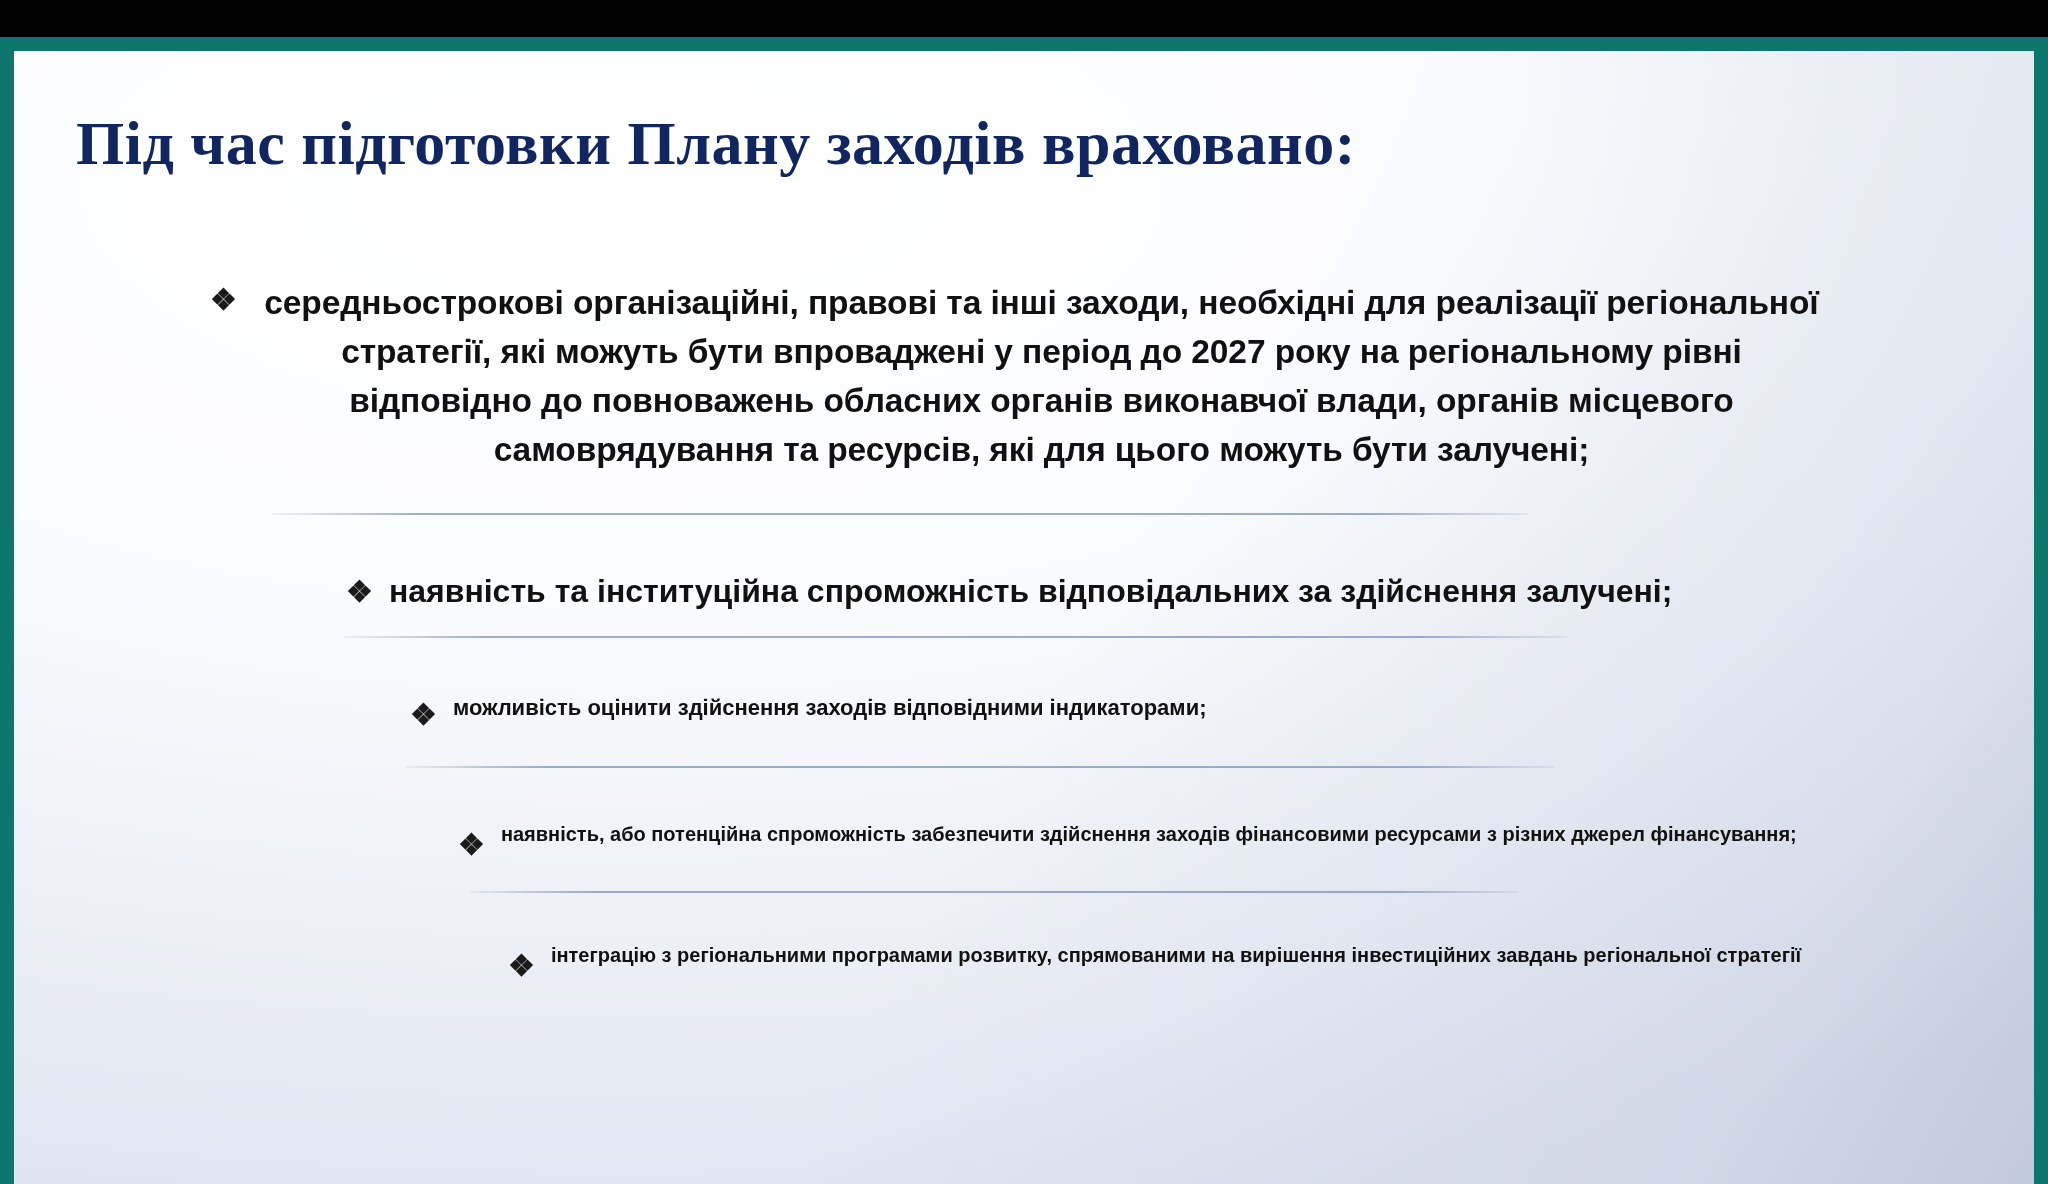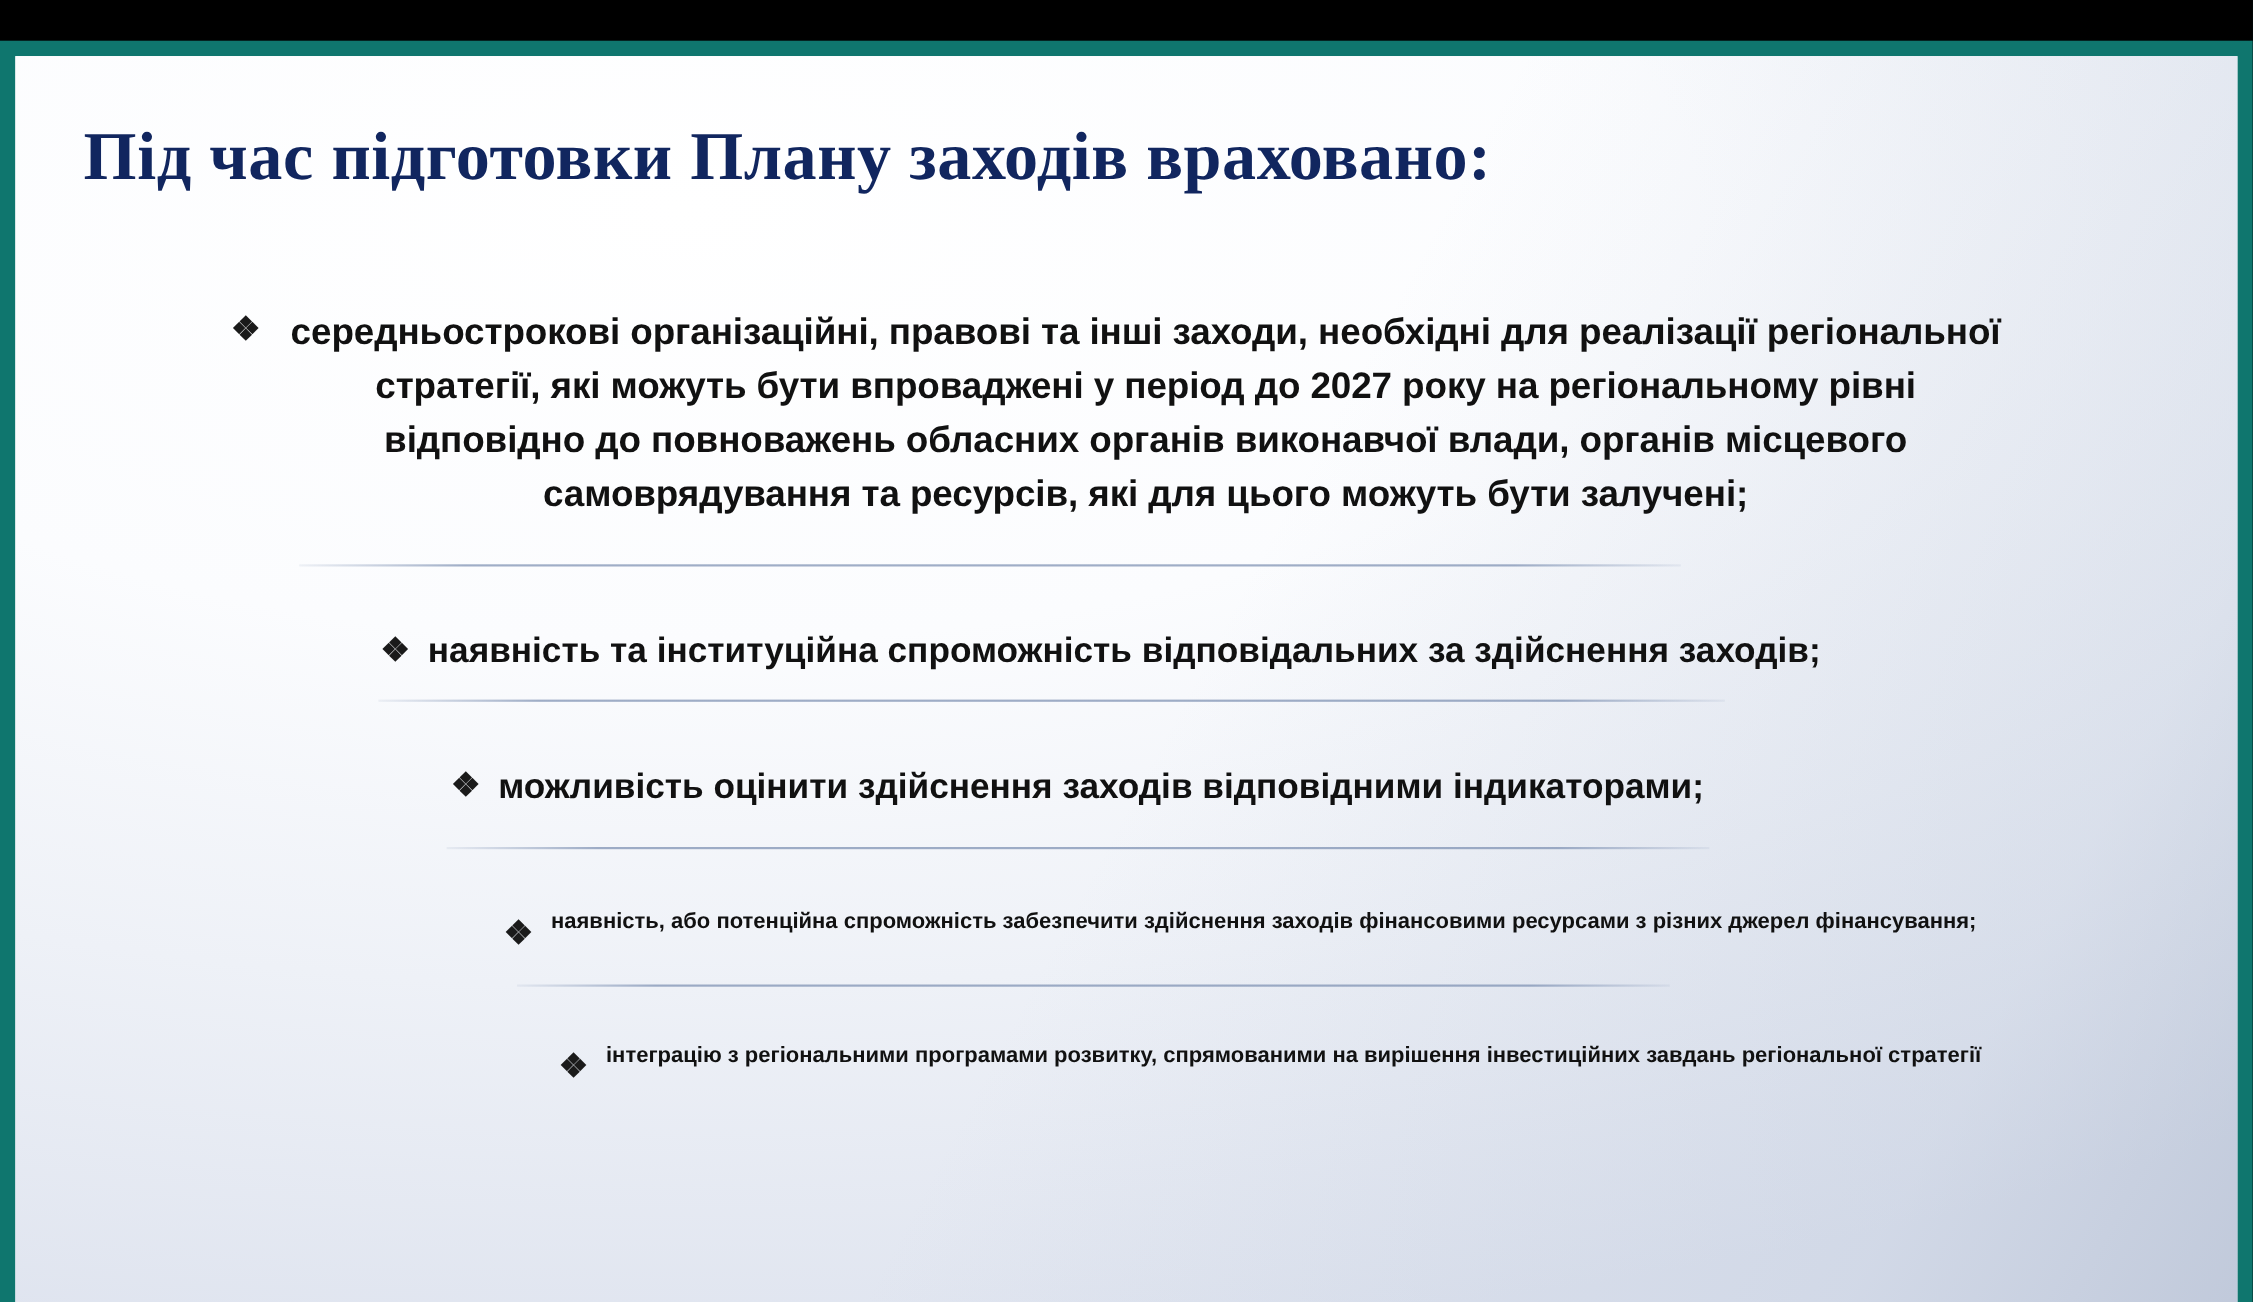--- a/index.html
+++ b/index.html
@@ -121,21 +121,21 @@
     line-height: 1.3;
   }
 
   
   .b3 {
     margin-left: 396px;
     margin-top: 56px;
     width: 1540px;
   }
   .b3 .bullet-text {
-    font-size: 32px;
+    font-size: 22px;
     line-height: 1.3;
   }
 
   
   .b4 {
     margin-left: 444px;
     margin-top: 56px;
     width: 1520px;
   }
   .b4 .bullet-text {
@@ -194,21 +194,21 @@
 
         <div class="bullet-row b1">
           <span class="bullet-mark">❖</span>
           <span class="bullet-text">середньострокові організаційні, правові та інші заходи, необхідні для реалізації регіональної стратегії, які можуть бути впроваджені у період до 2027 року на регіональному рівні відповідно до повноважень обласних органів виконавчої влади, органів місцевого самоврядування та ресурсів, які для цього можуть бути залучені;</span>
         </div>
 
         <hr class="divider d1">
 
         <div class="bullet-row b2">
           <span class="bullet-mark">❖</span>
-          <span class="bullet-text">наявність та інституційна спроможність відповідальних за здійснення заходів;</span>
+          <span class="bullet-text">наявність та інституційна спроможність відповідальних за здійснення залучені;</span>
         </div>
 
         <hr class="divider d2">
 
         <div class="bullet-row b3">
           <span class="bullet-mark">❖</span>
           <span class="bullet-text">можливість оцінити здійснення заходів відповідними індикаторами;</span>
         </div>
 
         <hr class="divider d3">

